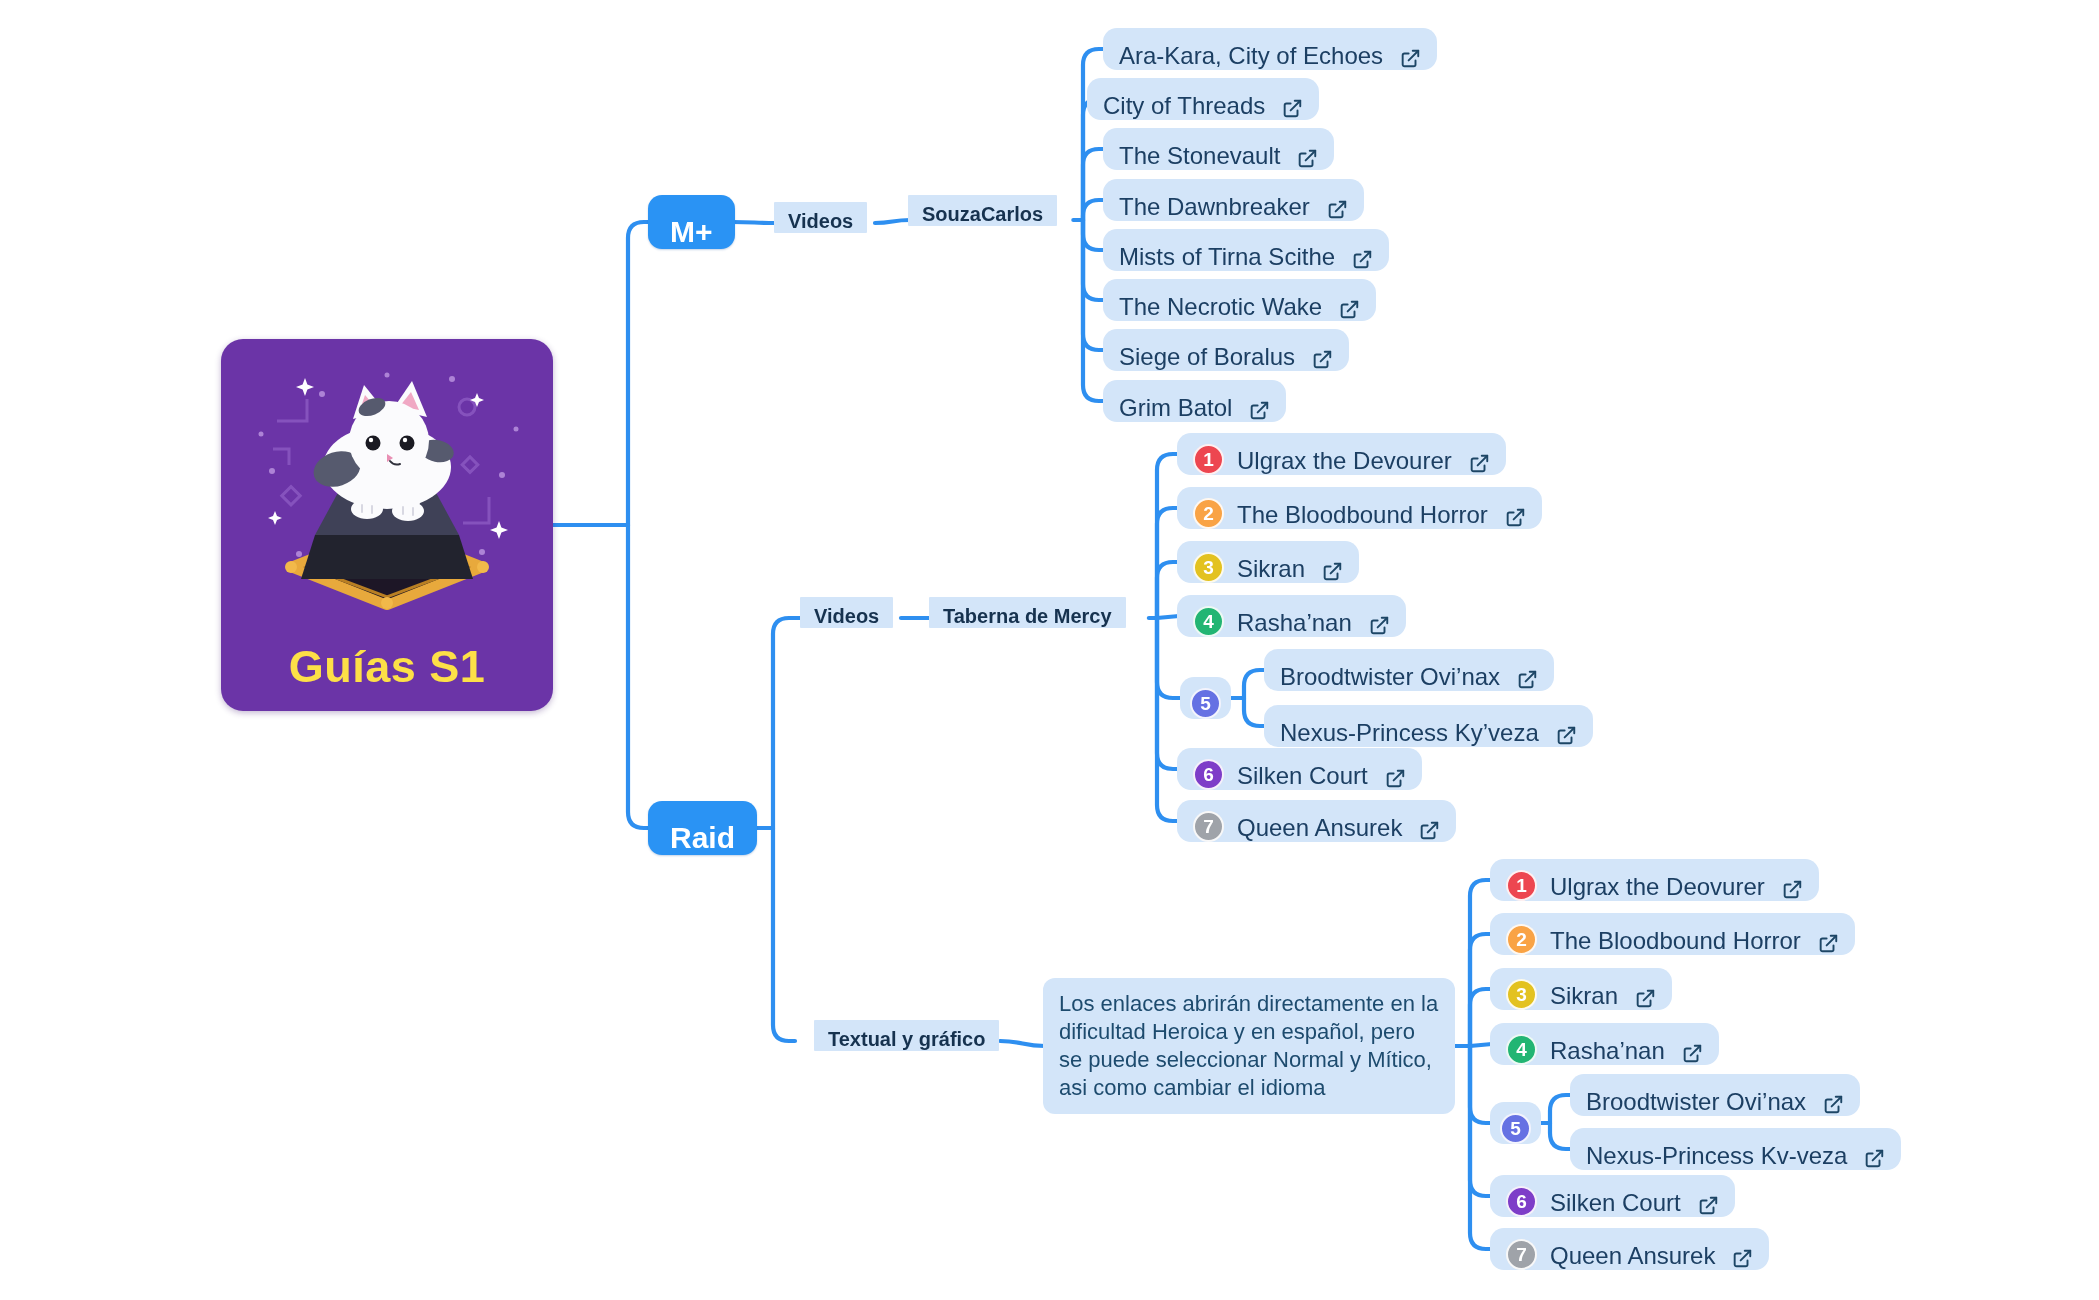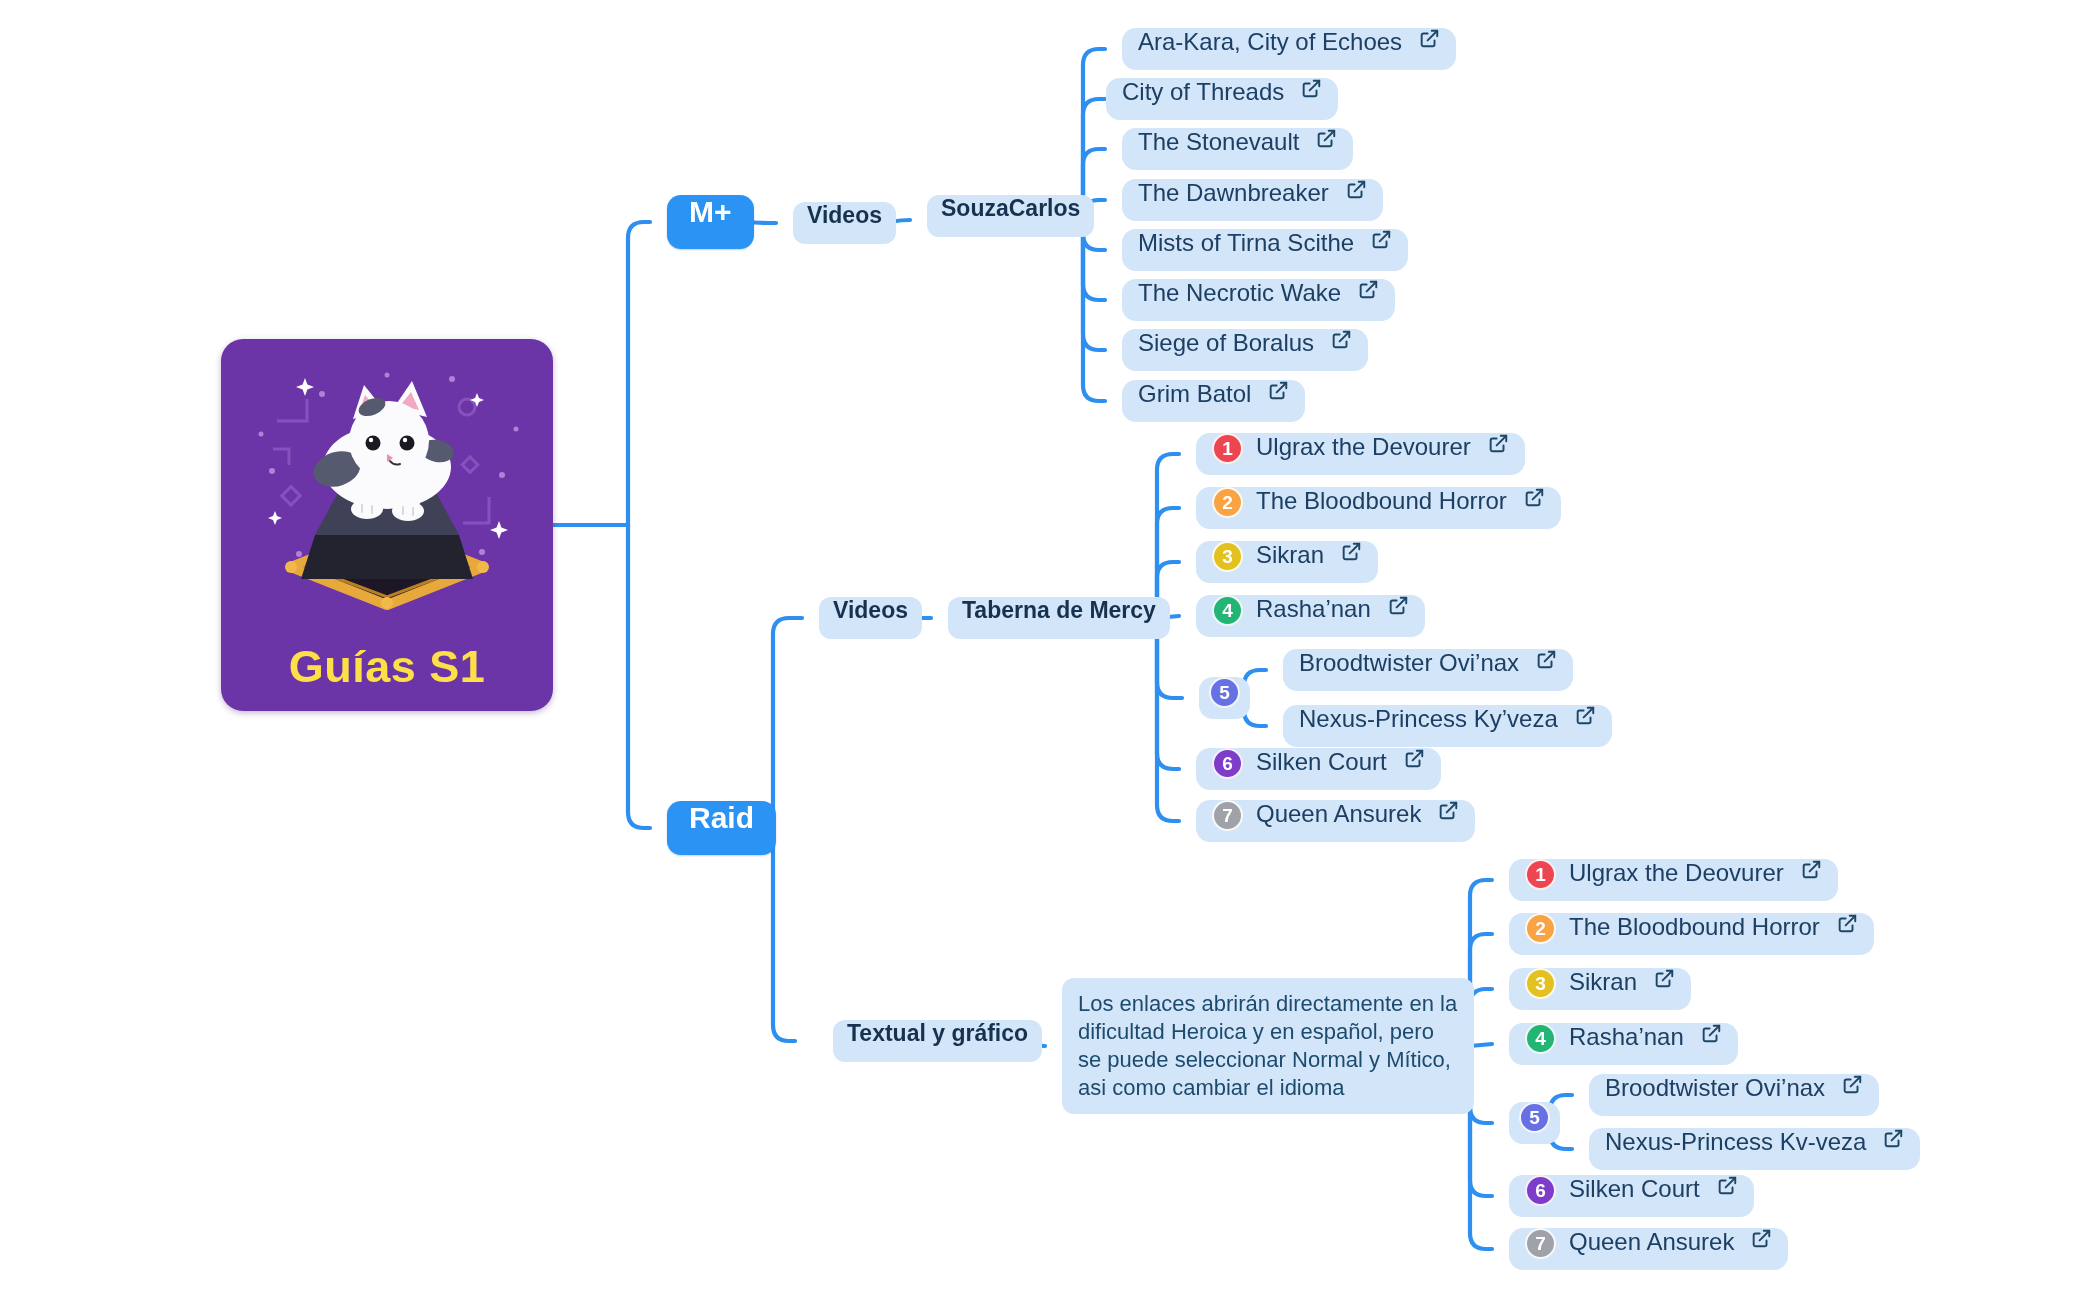--- a/index.html
+++ b/index.html
@@ -1,24 +1,24 @@
 <!DOCTYPE html>
 <html><head>
 <meta charset="utf-8">
 <style>
   html,body{margin:0;padding:0;background:#fff;}
   #canvas{position:relative;width:2099px;height:1300px;background:#ffffff;overflow:hidden;
           font-family:"Liberation Sans","DejaVu Sans",sans-serif;}
   #edges{position:absolute;left:0;top:0;width:2099px;height:1300px;pointer-events:none;}
   #edges path{stroke:#2e8ff0;stroke-width:4.2;fill:none;stroke-linecap:round;stroke-linejoin:round;}
-  .node{position:absolute;box-sizing:border-box;display:flex;align-items:flex-start;white-space:nowrap;z-index:1;margin-left:19px;}
+  .node{position:absolute;box-sizing:border-box;display:flex;align-items:flex-end;white-space:nowrap;z-index:1;}
   .blue{background:#2a93f4;color:#ffffff;font-weight:bold;font-size:30px;border-radius:14px;
         height:54px;padding:0 22px;justify-content:center;box-shadow:0 1px 2px rgba(20,80,160,.25);}
-  .branch{background:#d3e5f9;color:#16324f;font-weight:bold;font-size:23px;border-radius:12px;
-          height:42px;padding:0 14px;}
+  .branch{background:#d3e5f9;color:#16324f;font-weight:bold;font-size:20px;border-radius:1px;
+          height:31px;padding:0 14px;}
   .leaf{background:#d3e5f9;color:#1c3f63;font-size:24px;border-radius:14px;height:42px;
         padding:0 16px;gap:13px;}
   .fivepill{padding:0 10px;}
   .badge{width:31px;height:31px;border-radius:50%;color:#fff;font-weight:bold;font-size:19px;
          display:flex;align-items:center;justify-content:center;flex:0 0 auto;
          border:2px solid rgba(255,255,255,.92);box-sizing:border-box;}
   .ext{width:22px;height:22px;flex:0 0 auto;margin-left:3px;}
   .note{background:#d3e5f9;color:#1d4b6e;font-size:22px;line-height:28px;border-radius:12px;
         padding:12px 16px;width:412px;white-space:normal;height:auto;display:block;font-weight:500;}
   .root{position:absolute;left:221px;top:339px;width:332px;height:372px;background:#6b34a7;

